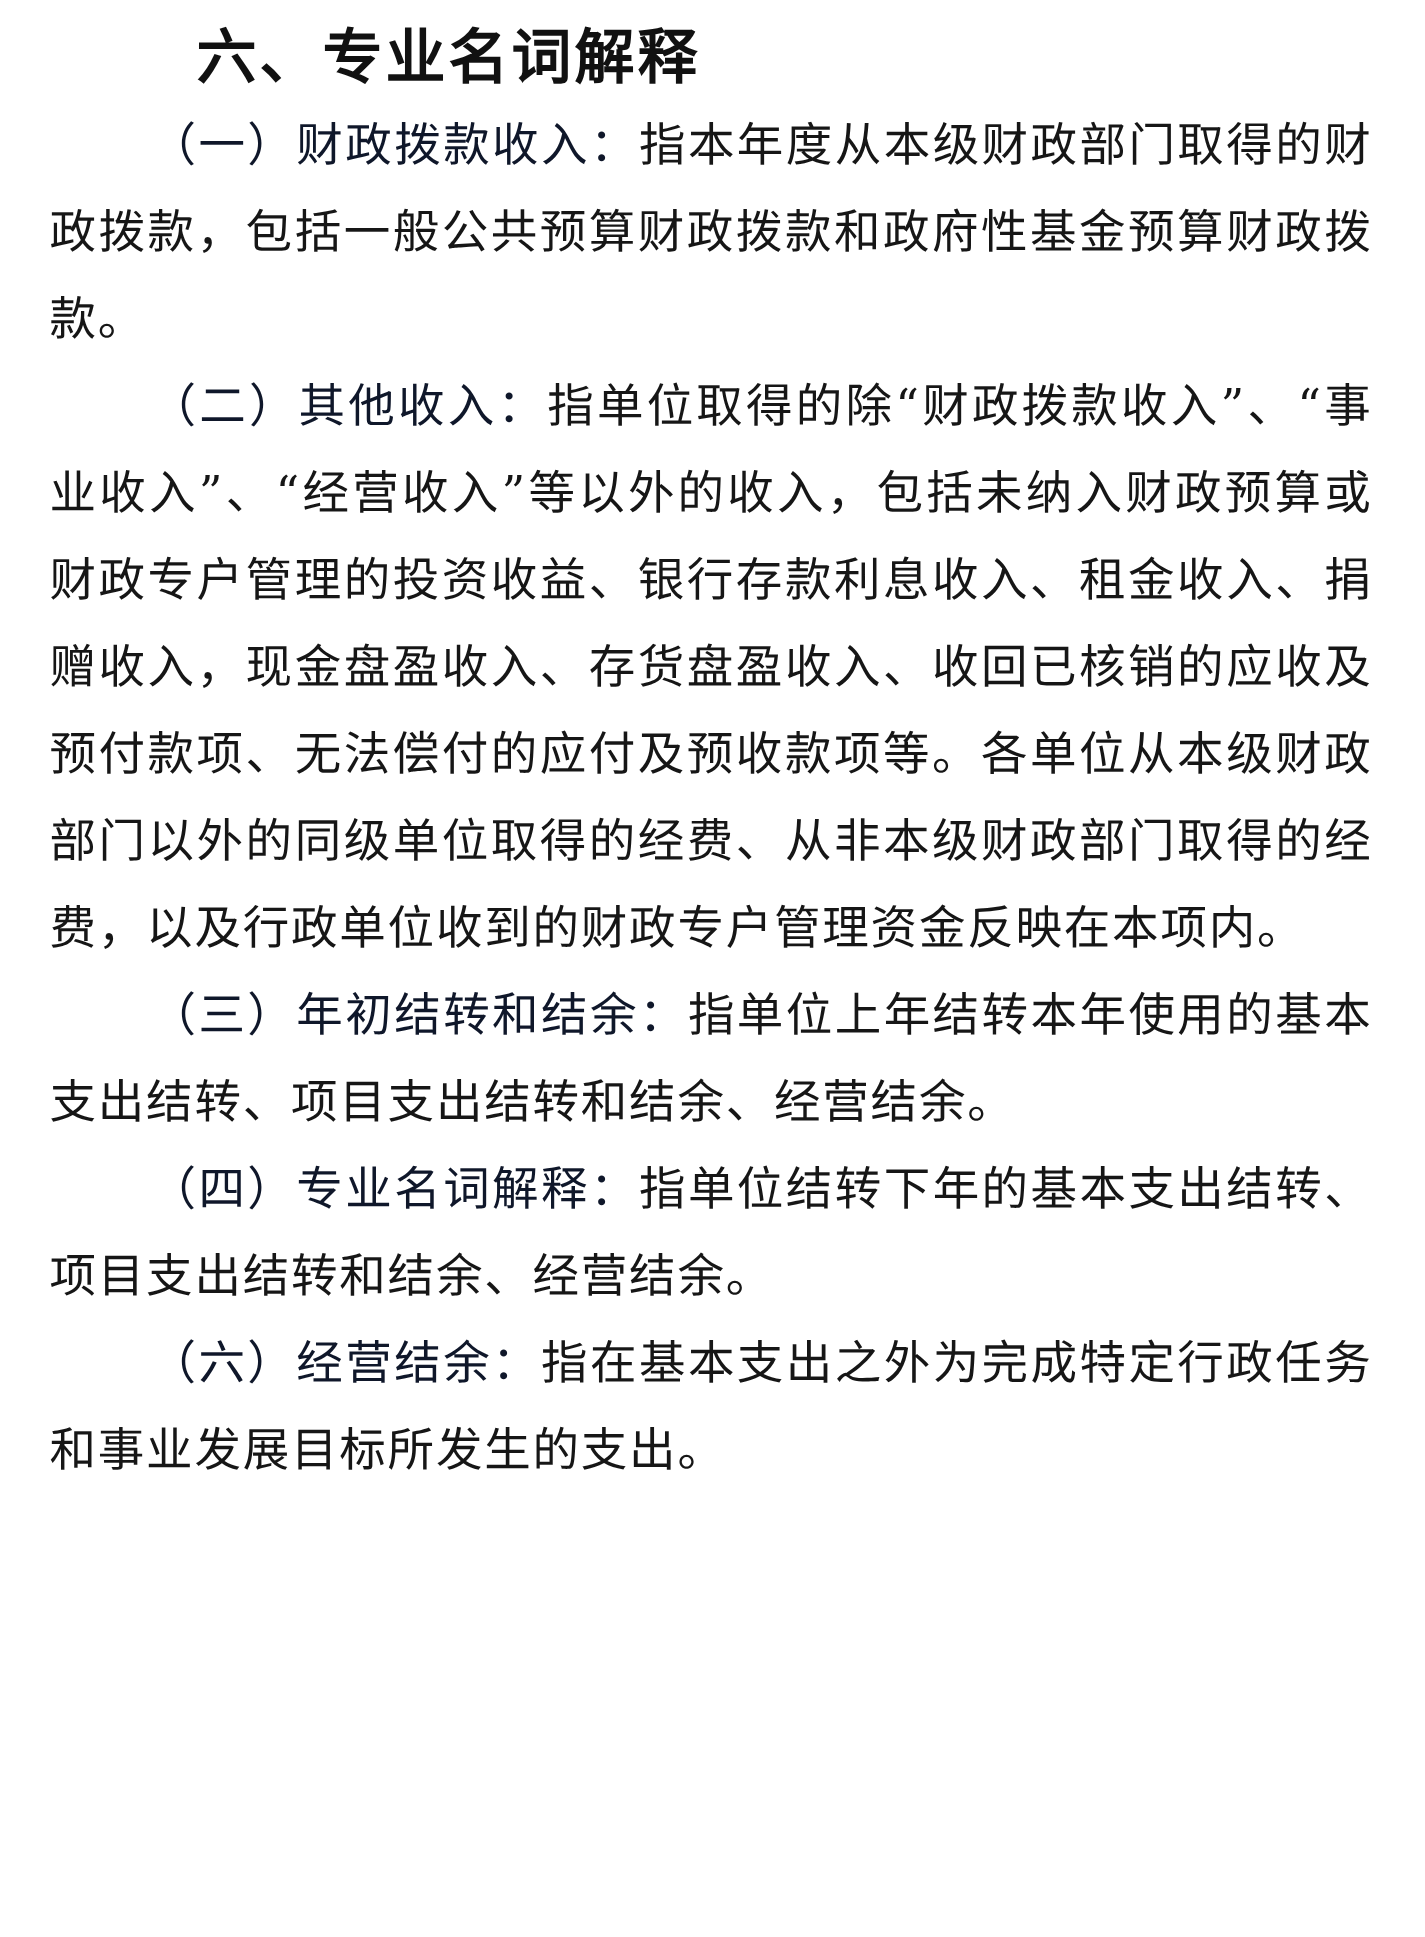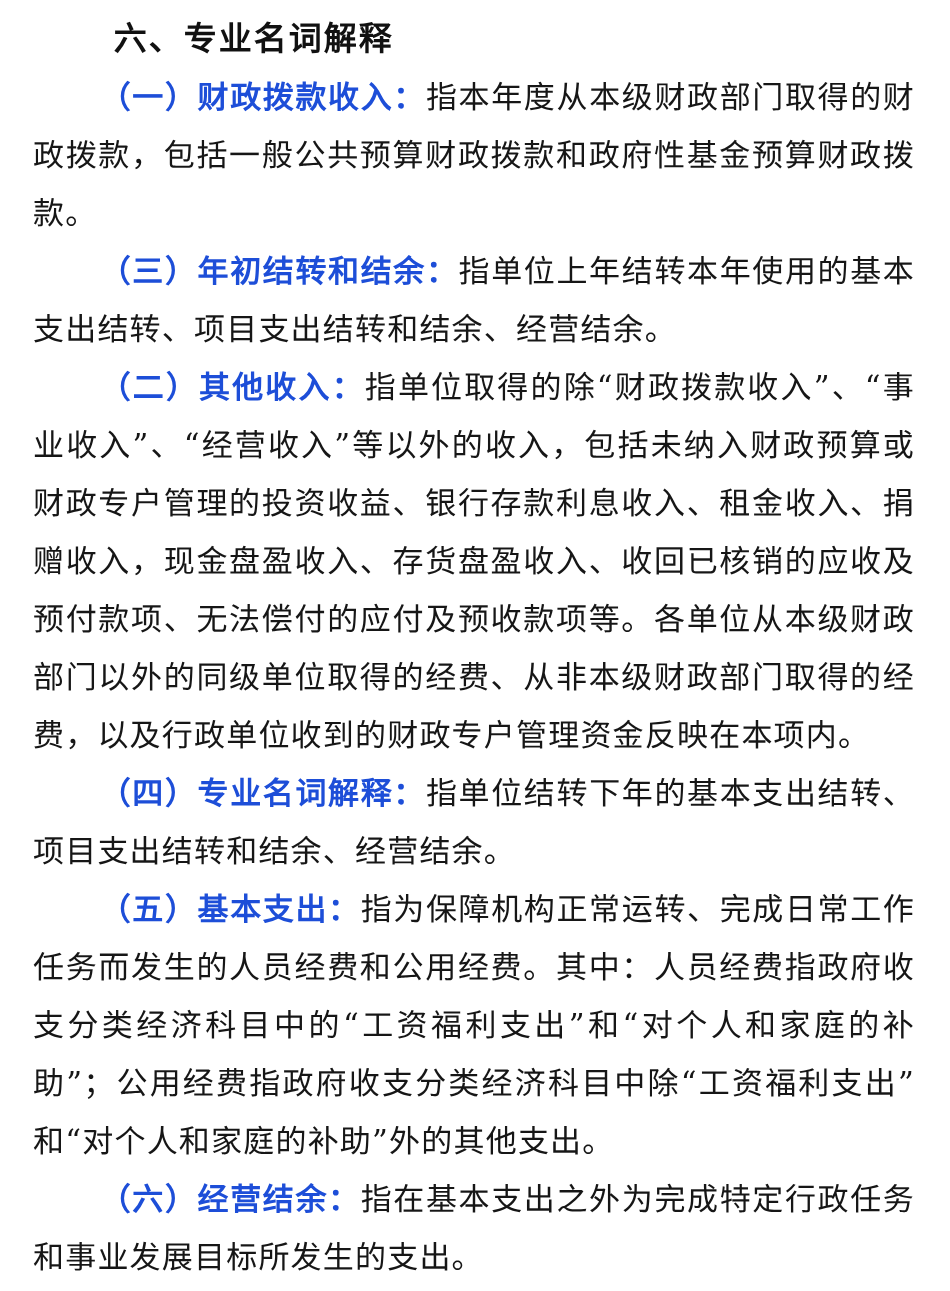--- a/index.html
+++ b/index.html
@@ -17,54 +17,53 @@
     color: #161616;
     font-family: "DejaVu Serif", "Liberation Serif", serif;
     font-size: 31px;
     line-height: 58px;
   }
   .doc-heading {
     margin: 0;
     padding: 0;
     font-family: "DejaVu Sans", "Liberation Sans", sans-serif;
     font-weight: bold;
-    font-size: 33px;
+    font-size: 40px;
     line-height: 58px;
     text-indent: 2.45em;
     letter-spacing: 2px;
     color: #111111;
   }
   .para {
     margin: 0;
     padding: 0;
     text-indent: 2.15em;
     text-align: justify;
     letter-spacing: 1.2px;
     word-break: break-all;
   }
   .term-label {
-    font-weight: bold;
-    color: #1d4ed8;
+    font-weight: normal;
+    color: #0f172a;
   }
   .term-definition {
     font-weight: normal;
   }
 </style>
 </head>
 <body>
 
 <div class="page">
 
   <h1 class="doc-heading">六、专业名词解释</h1>
 
   <p class="para"><strong class="term-label">（一）财政拨款收入：</strong><span class="term-definition">指本年度从本级财政部门取得的财政拨款，包括一般公共预算财政拨款和政府性基金预算财政拨款。</span></p>
 
+  <p class="para"><strong class="term-label">（二）其他收入：</strong><span class="term-definition">指单位取得的除“财政拨款收入”、“事业收入”、“经营收入”等以外的收入，包括未纳入财政预算或财政专户管理的投资收益、银行存款利息收入、租金收入、捐赠收入，现金盘盈收入、存货盘盈收入、收回已核销的应收及预付款项、无法偿付的应付及预收款项等。各单位从本级财政部门以外的同级单位取得的经费、从非本级财政部门取得的经费，以及行政单位收到的财政专户管理资金反映在本项内。</span></p>
+
   <p class="para"><strong class="term-label">（三）年初结转和结余：</strong><span class="term-definition">指单位上年结转本年使用的基本支出结转、项目支出结转和结余、经营结余。</span></p>
-
-  <p class="para"><strong class="term-label">（二）其他收入：</strong><span class="term-definition">指单位取得的除“财政拨款收入”、“事业收入”、“经营收入”等以外的收入，包括未纳入财政预算或财政专户管理的投资收益、银行存款利息收入、租金收入、捐赠收入，现金盘盈收入、存货盘盈收入、收回已核销的应收及预付款项、无法偿付的应付及预收款项等。各单位从本级财政部门以外的同级单位取得的经费、从非本级财政部门取得的经费，以及行政单位收到的财政专户管理资金反映在本项内。</span></p>
 
   <p class="para"><strong class="term-label">（四）专业名词解释：</strong><span class="term-definition">指单位结转下年的基本支出结转、项目支出结转和结余、经营结余。</span></p>
 
-  <p class="para"><strong class="term-label">（五）基本支出：</strong><span class="term-definition">指为保障机构正常运转、完成日常工作任务而发生的人员经费和公用经费。其中：人员经费指政府收支分类经济科目中的“工资福利支出”和“对个人和家庭的补助”；公用经费指政府收支分类经济科目中除“工资福利支出”和“对个人和家庭的补助”外的其他支出。</span></p>
 
   <p class="para"><strong class="term-label">（六）经营结余：</strong><span class="term-definition">指在基本支出之外为完成特定行政任务和事业发展目标所发生的支出。</span></p>
 
 </div>
 
 </body></html>

